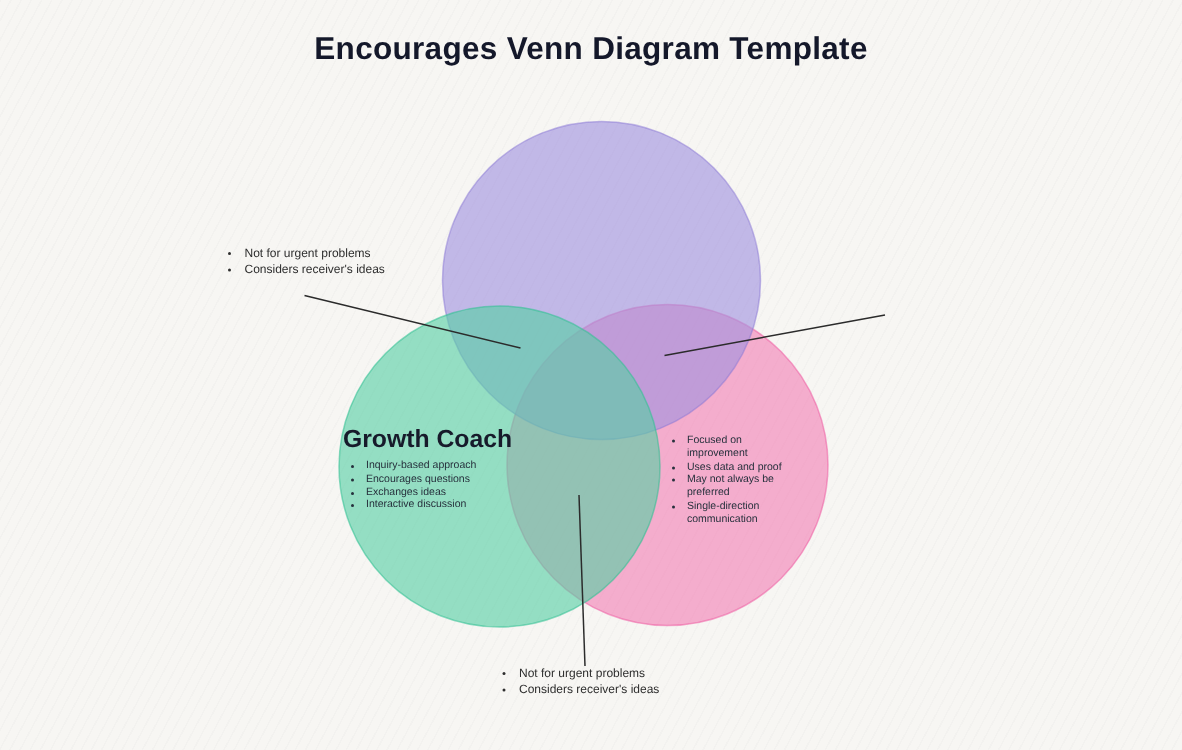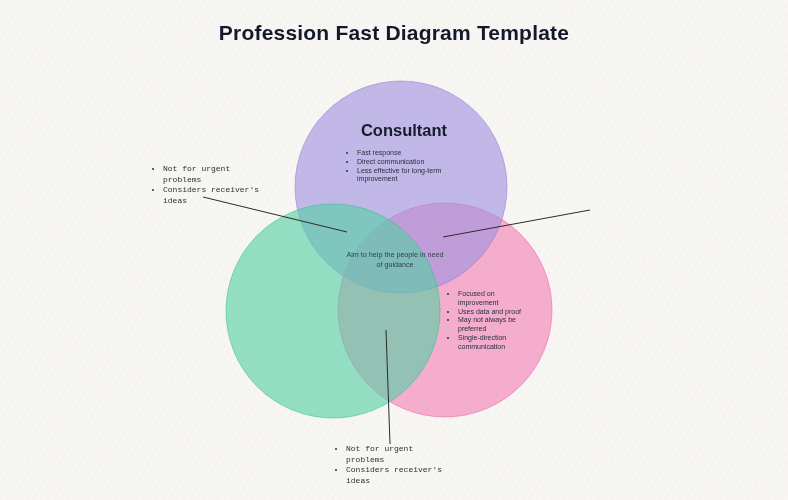--- a/index.html
+++ b/index.html
@@ -31,69 +31,69 @@
   .consultant-block{left:338px;top:121px;width:132px;}
   .consultant-block ul{margin-top:9px;}
   .coach-block{left:222px;top:284px;width:126px;}
   .coach-block ul{margin-top:4px;padding-left:22px;}
   .advisor-block{left:430px;top:285px;width:104px;}
   .advisor-block ul{margin-top:5px;padding-left:28px;}
   .center-text{
     position:absolute;left:345px;top:250px;width:100px;text-align:center;
     font-size:7.2px;line-height:9.6px;color:#35414f;
   }
-  .note{position:absolute;font-size:8px;line-height:10.6px;color:#2e2e2e;font-family:Liberation Mono, monospace;}
+  .note{position:absolute;font-size:8px;line-height:10.6px;color:#2e2e2e;}
   .note ul{margin:0;padding-left:11px;}
   .note-left{left:152px;top:164px;width:116px;}
   .note-right{left:534px;top:168px;width:142px;}
   .note-bottom{left:335px;top:444px;width:116px;}
 </style>
 </head>
 <body>
 
 <div class="canvas">
 
-  <div class="title">Profession Fast Diagram Template</div>
+  <div class="title">Encourages Venn Diagram Template</div>
 
   <svg class="venn" width="788" height="500" viewBox="0 0 788 500">
 
     <circle cx="445" cy="310" r="107" fill-opacity="0.62" stroke-opacity="0.7" stroke-width="1" fill="#F280B4"></circle>
     <circle cx="445" cy="310" r="107" fill="none" stroke-opacity="0.55" stroke-width="1" stroke="#EE5FA4"></circle>
 
     <circle cx="401" cy="187" r="106" fill-opacity="0.62" fill="#9F92DE"></circle>
     <circle cx="401" cy="187" r="106" fill="none" stroke-opacity="0.5" stroke-width="1" stroke="#8A77D6"></circle>
 
     <circle cx="333" cy="311" r="107" fill-opacity="0.62" fill="#57CEA4"></circle>
     <circle cx="333" cy="311" r="107" fill="none" stroke-opacity="0.55" stroke-width="1" stroke="#2FBF92"></circle>
 
     <line x1="203" y1="197" x2="347" y2="232" stroke-width="1" stroke="#2b2b2b"></line>
     <line x1="590" y1="210" x2="443" y2="237" stroke-width="1" stroke="#2b2b2b"></line>
     <line x1="386" y1="330" x2="390" y2="444" stroke-width="1" stroke="#2b2b2b"></line>
   </svg>
 
-  <div class="block consultant-block">
-    <h2>Consultant</h2>
+
+  <div class="block coach-block">
+    <h2>Growth Coach</h2>
     <ul>
-      <li>Fast response</li>
-      <li>Direct communication</li>
-      <li>Less effective for long-term improvement</li>
+      <li>Inquiry-based approach</li>
+      <li>Encourages questions</li>
+      <li>Exchanges ideas</li>
+      <li>Interactive discussion</li>
     </ul>
   </div>
-
 
   <div class="block advisor-block">
     <ul>
       <li>Focused on improvement</li>
       <li>Uses data and proof</li>
       <li>May not always be preferred</li>
       <li>Single-direction communication</li>
     </ul>
   </div>
 
-  <div class="center-text">Aim to help the people in need of guidance</div>
 
   <div class="note note-left">
     <ul>
       <li>Not for urgent problems</li>
       <li>Considers receiver's ideas</li>
     </ul>
   </div>
 
 
   <div class="note note-bottom">

